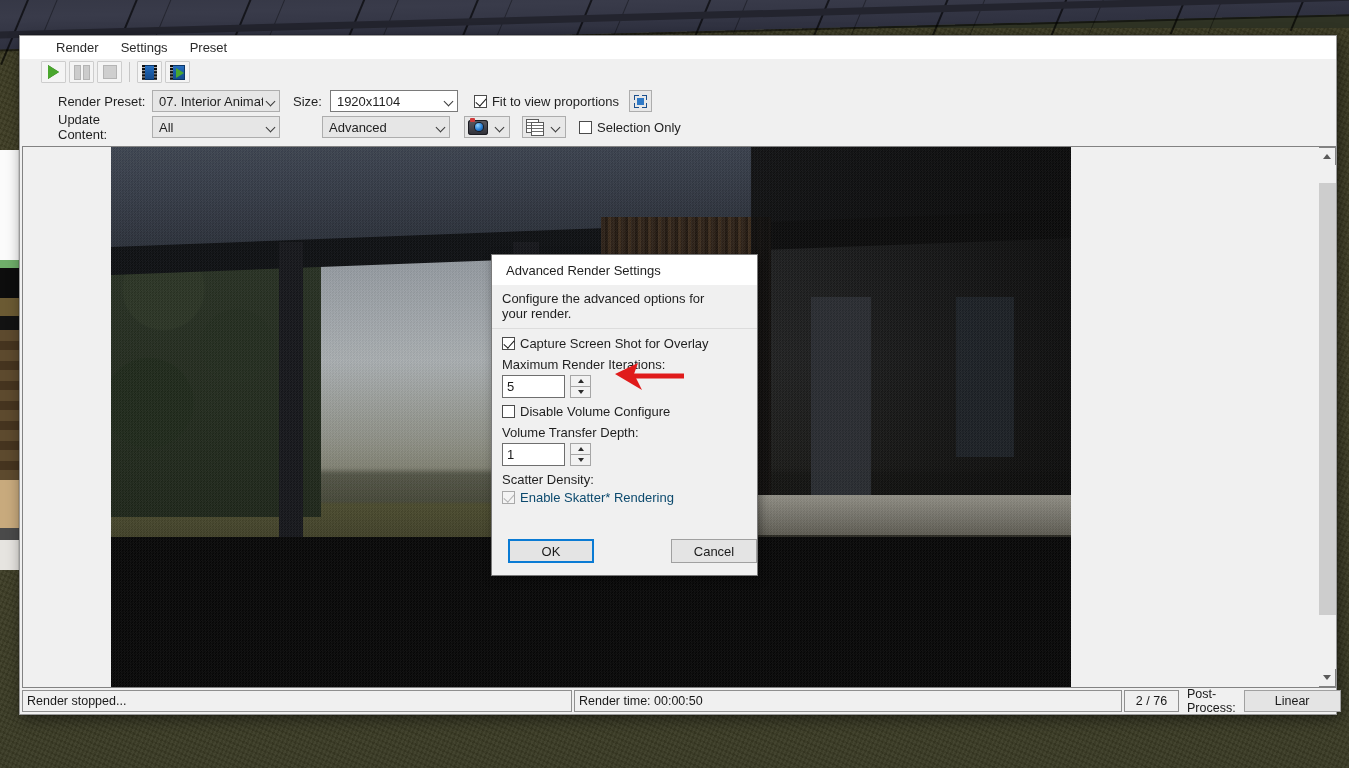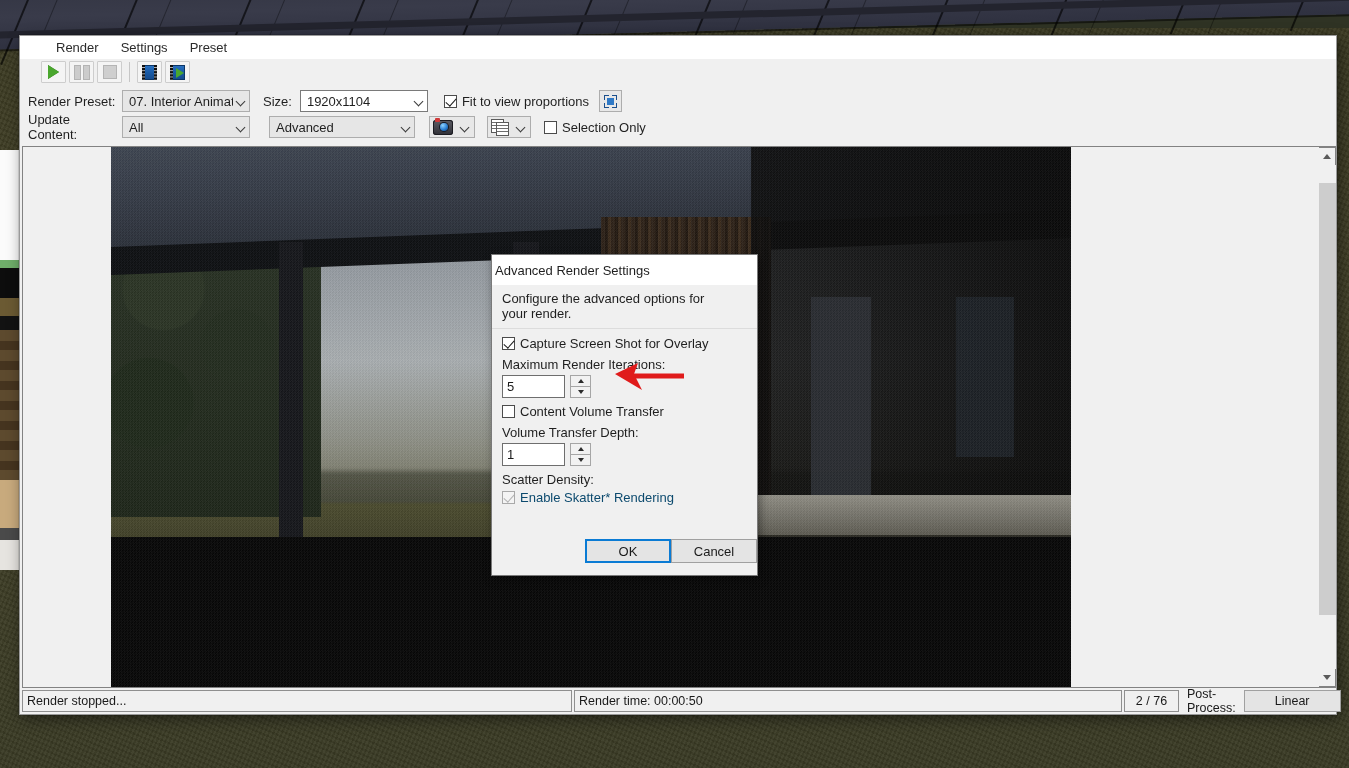--- a/index.html
+++ b/index.html
@@ -129,21 +129,21 @@
   .ic-film-play{position:relative;width:15px;height:15px;}
   .ic-film-play .f{position:absolute;inset:0;
     background:linear-gradient(180deg,#2b74c4 0%,#1a5ba6 48%,#14498a 100%);
     box-shadow:inset 0 0 0 1px #0c3666;}
   .ic-film-play .f:before{content:"";position:absolute;left:0;top:0;width:3px;height:15px;
     background-image:linear-gradient(180deg,#111 0 2px,#ededed 2px 3.2px);background-size:3px 3.1px;}
   .ic-film-play .p{position:absolute;right:1px;bottom:2px;width:0;height:0;
     border-left:8px solid #4aa72e;border-top:5px solid transparent;border-bottom:5px solid transparent;}
 
   
-  .options{padding:4px 0 5px 8px;flex:none;background:#f0f0f0;}
+  .options{padding:4px 0 5px 38px;flex:none;background:#f0f0f0;}
   .optrow{display:flex;align-items:center;height:24px;margin-bottom:2px;}
   .lbl{font-size:13px;color:#1f1f1f;}
   .combo{
     height:22px;background:#e6e6e6;border:1px solid #adadad;box-sizing:border-box;
     display:flex;align-items:center;justify-content:space-between;
     font-size:13px;color:#1f1f1f;padding:0 3px 0 6px;border-radius:0;
     overflow:hidden;white-space:nowrap;
   }
   .combo.white{background:#ffffff;border-color:#7a7a7a;}
   .combo .cv{overflow:hidden;text-overflow:clip;white-space:nowrap;}
@@ -302,21 +302,21 @@
 
   
   #dialog{
     position:absolute;left:491px;top:254px;width:267px;height:322px;
     background:#f0f0f0;border:1px solid #7a7a7a;box-sizing:border-box;
     box-shadow:2px 3px 9px rgba(0,0,0,.40);
     display:flex;flex-direction:column;z-index:40;
   }
   .dlg-title{
     height:30px;background:#ffffff;display:flex;align-items:center;
-    padding-left:3px;font-size:13px;color:#1f1f1f;flex:none;
+    padding-left:14px;font-size:13px;color:#1f1f1f;flex:none;
   }
   .dlg-sub{
     background:#f0f0f0;padding:6px 24px 7px 10px;font-size:13px;color:#1f1f1f;
     border-bottom:1px solid #dcdcdc;flex:none;
   }
   .dlg-body{padding:7px 10px 0 10px;flex:1;}
   .dlg-row{display:flex;align-items:center;margin-bottom:6px;}
   .dlg-lbl{font-size:13px;color:#1f1f1f;margin-bottom:3px;display:block;}
   .spin{display:flex;align-items:stretch;margin-bottom:6px;}
   .spin input{
@@ -327,21 +327,21 @@
   .spin-btns{width:21px;display:flex;flex-direction:column;margin-left:5px;}
   .spin-btns div{
     flex:1;border:1px solid #a6a6a6;background:#f2f2f2;box-sizing:border-box;
     display:flex;align-items:center;justify-content:center;
   }
   .spin-btns div:first-child{border-bottom:none;}
   .spin-btns .ar{width:0;height:0;border-left:3.5px solid transparent;border-right:3.5px solid transparent;}
   .spin-btns .up .ar{border-bottom:4px solid #2b2b2b;}
   .spin-btns .dn .ar{border-top:4px solid #2b2b2b;}
   .dlg-foot{
-    display:flex;justify-content:flex-end;padding:4px 0 12px 16px;flex:none;
+    display:flex;justify-content:space-between;gap:8px;padding:4px 0 12px 16px;flex:none;
   }
   .dlg-btn{
     width:86px;height:24px;border:1px solid #a0a0a0;background:#e4e4e4;
     display:flex;align-items:center;justify-content:center;font-size:13px;color:#1a1a1a;
     box-sizing:border-box;
   }
   .dlg-btn.primary{border:2px solid #0a7bd4;background:#e4e4e4;}
 
   
   #annot-arrow{position:absolute;left:612px;top:360px;width:80px;height:34px;z-index:60;}
@@ -453,21 +453,21 @@
         </span>
       </div>
     </div>
 
     <div class="optrow">
       <span class="lbl" style="width:94px">Update Content:</span>
       <div class="combo" style="width:128px">
         <span class="cv">All</span>
         <span class="chev"></span>
       </div>
-      <div class="combo" style="width:146px;margin-left:19px">
+      <div class="combo" style="width:128px;margin-left:42px">
         <span class="cv">Advanced</span>
         <span class="chev"></span>
       </div>
       <div class="splitbtn" style="margin-left:14px">
         <span class="ic-cam">
             <span class="flash"></span>
             <span class="lens"></span>
           </span>
         <span class="chev" style="margin-left:8px;margin-right:2px"></span>
       </div>
@@ -555,21 +555,21 @@
             <span class="ar"></span>
           </div>
         <div class="dn">
             <span class="ar"></span>
           </div>
       </div>
     </div>
 
     <div class="dlg-row">
       <span class="cbx"></span>
-      <span class="cbxlabel">Content Volume Transfer</span>
+      <span class="cbxlabel">Disable Volume Configure</span>
     </div>
 
     <span class="dlg-lbl">Volume Transfer Depth:</span>
     <div class="spin">
       <input type="text" value="1" style="">
       <div class="spin-btns">
         <div class="up">
             <span class="ar"></span>
           </div>
         <div class="dn">

